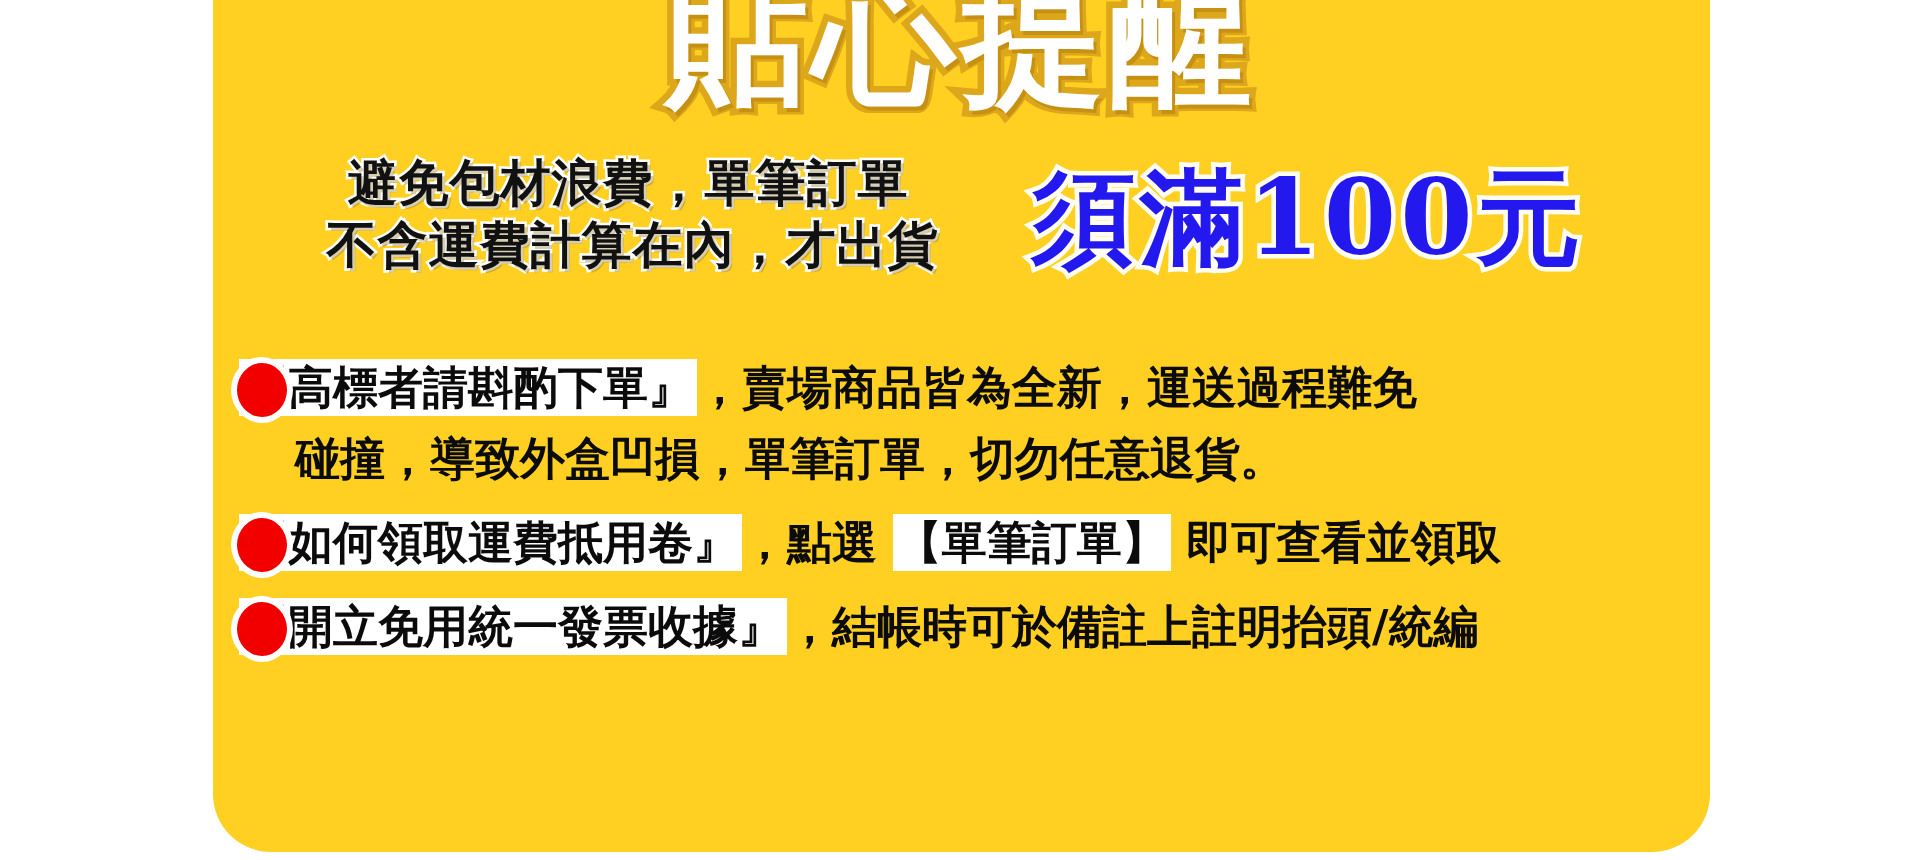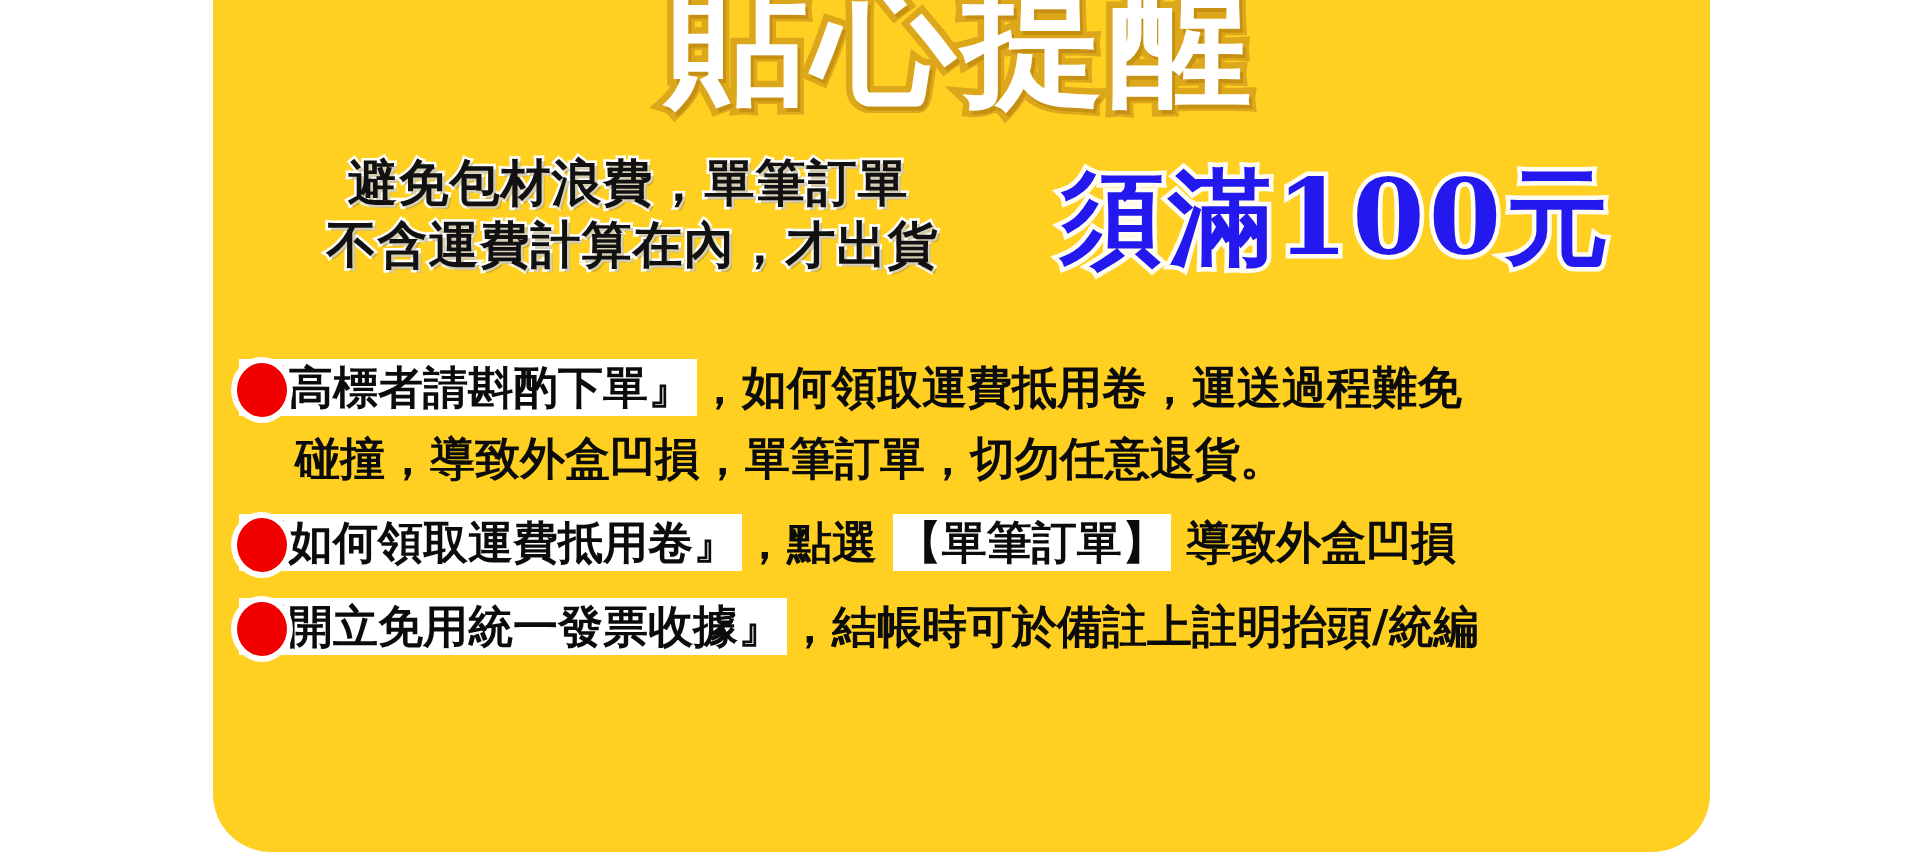--- a/index.html
+++ b/index.html
@@ -82,21 +82,21 @@
     text-shadow: 3px 3px 0 rgba(120,90,10,0.30);
   }
   .sub-left .line { display: block; white-space: nowrap; padding-left: 29px; }
   .sub-left .line1 { padding-left: 20px; }
 
   #price-emphasis {
     position: absolute;
     left: 790px;
     top: 8px;
     width: 610px;
-    text-align: right;
+    text-align: center;
     font-family: "DejaVu Serif", "Liberation Serif", serif;
     font-weight: bold;
     font-size: 104px;
     line-height: 116px;
     letter-spacing: 4px;
     white-space: nowrap;
     color: #2318EE;
     -webkit-text-stroke: 9px #FFFDF2;
     paint-order: stroke fill;
   }
@@ -161,29 +161,29 @@
         <span class="line line2">不含運費計算在內，才出貨</span>
       </div>
       <div id="price-emphasis">須滿100元</div>
     </div>
 
     <div id="bullets">
 
       <div class="bullet-row">
         <span class="bullet-dot"></span>
         <p class="bullet-text">
-          <span class="hl">『高標者請斟酌下單』</span><span>，如何領取運費抵用卷，運送過程難免</span>
+          <span class="hl">『高標者請斟酌下單』</span><span>，賣場商品皆為全新，運送過程難免</span>
           <span class="bullet-line2">碰撞，導致外盒凹損，單筆訂單，切勿任意退貨。</span>
         </p>
       </div>
 
       <div class="bullet-row">
         <span class="bullet-dot"></span>
         <p class="bullet-text">
-          <span class="hl">『如何領取運費抵用卷』</span><span>，點選 </span><span class="hl">【單筆訂單】</span><span> 導致外盒凹損</span>
+          <span class="hl">『如何領取運費抵用卷』</span><span>，點選 </span><span class="hl">【單筆訂單】</span><span> 即可查看並領取</span>
         </p>
       </div>
 
       <div class="bullet-row">
         <span class="bullet-dot"></span>
         <p class="bullet-text">
           <span class="hl">『開立免用統一發票收據』</span><span>，結帳時可於備註上註明抬頭/統編</span>
         </p>
       </div>
 

